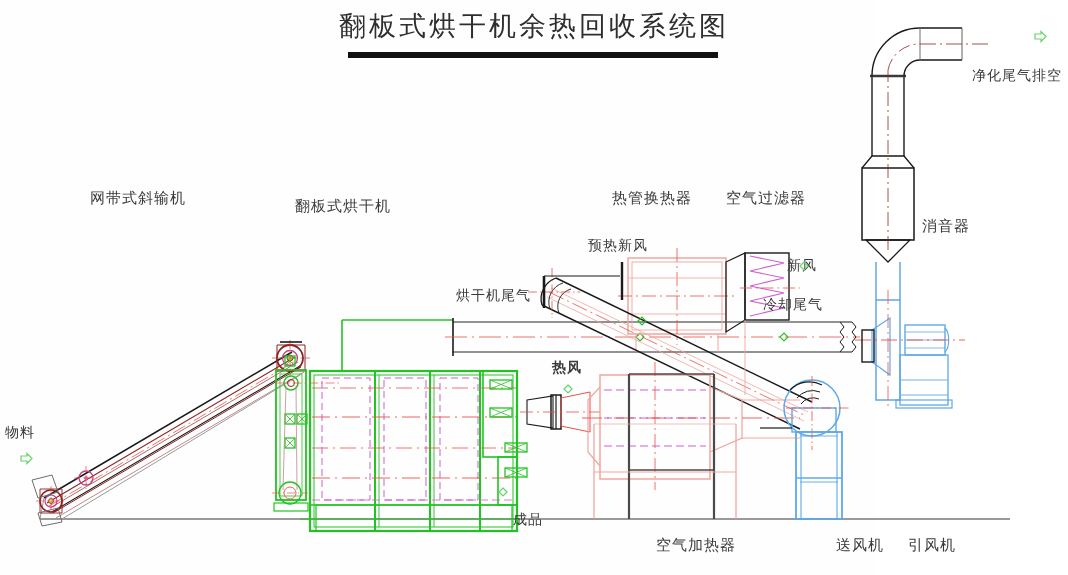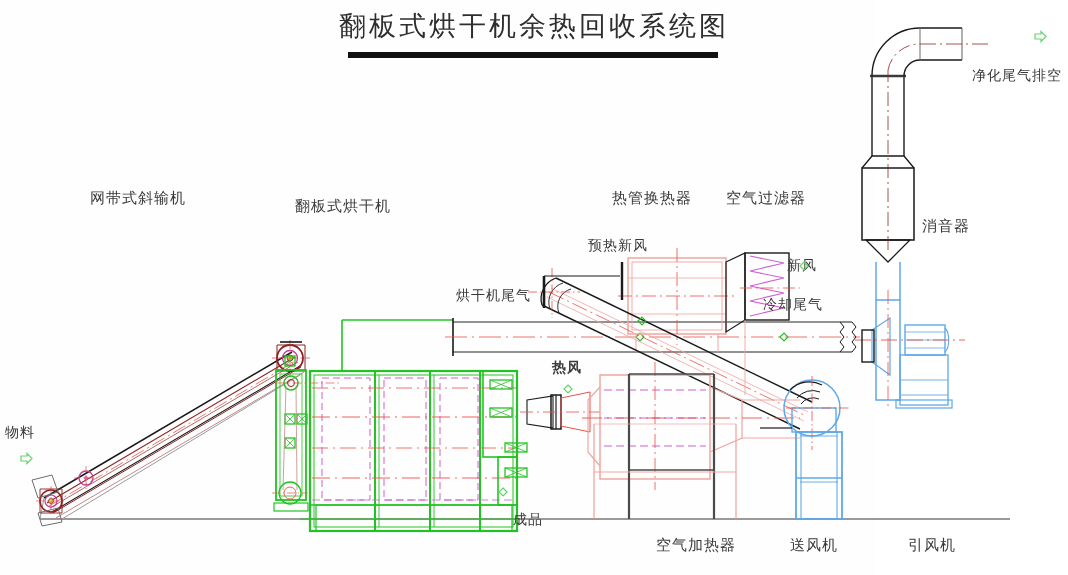--- a/index.html
+++ b/index.html
@@ -383,21 +383,21 @@
     </g>
 
   </svg>
 
   <div class="lbl eq-label" style="left:90px; top:190px;">网带式斜输机</div>
   <div class="lbl eq-label" style="left:295px; top:198px;">翻板式烘干机</div>
   <div class="lbl eq-label" style="left:612px; top:190px;">热管换热器</div>
   <div class="lbl eq-label" style="left:726px; top:190px;">空气过滤器</div>
   <div class="lbl eq-label" style="left:922px; top:190px;margin-top:28px;">消音器</div>
   <div class="lbl eq-label" style="left:656px; top:537px;">空气加热器</div>
-  <div class="lbl eq-label" style="left:790px; top:537px;">送风机</div>
+  <div class="lbl eq-label" style="left:836px; top:537px;">送风机</div>
   <div class="lbl eq-label" style="left:908px; top:537px;">引风机</div>
 
   <div class="lbl flow-label" style="left:5px; top:425px;text-align:right;">物料</div>
   <svg class="arrow-marker" style="left:20px; top:452px;" viewBox="0 0 13 13">
     <path d="M1 4 L7 4 L7 1.5 L12 6.5 L7 11.5 L7 9 L1 9 Z" fill="none" stroke="#66d36a" stroke-width="1.2"></path>
   </svg>
 
   <div class="lbl flow-label" style="left:513px; top:512px;">成品</div>
   <svg class="arrow-marker" style="left:498px; top:487px; width:10px; height:10px;" viewBox="0 0 10 10">
     <path d="M5 1 L9 5 L5 9 L1 5 Z" fill="none" stroke="#66d36a" stroke-width="1.2"></path>

